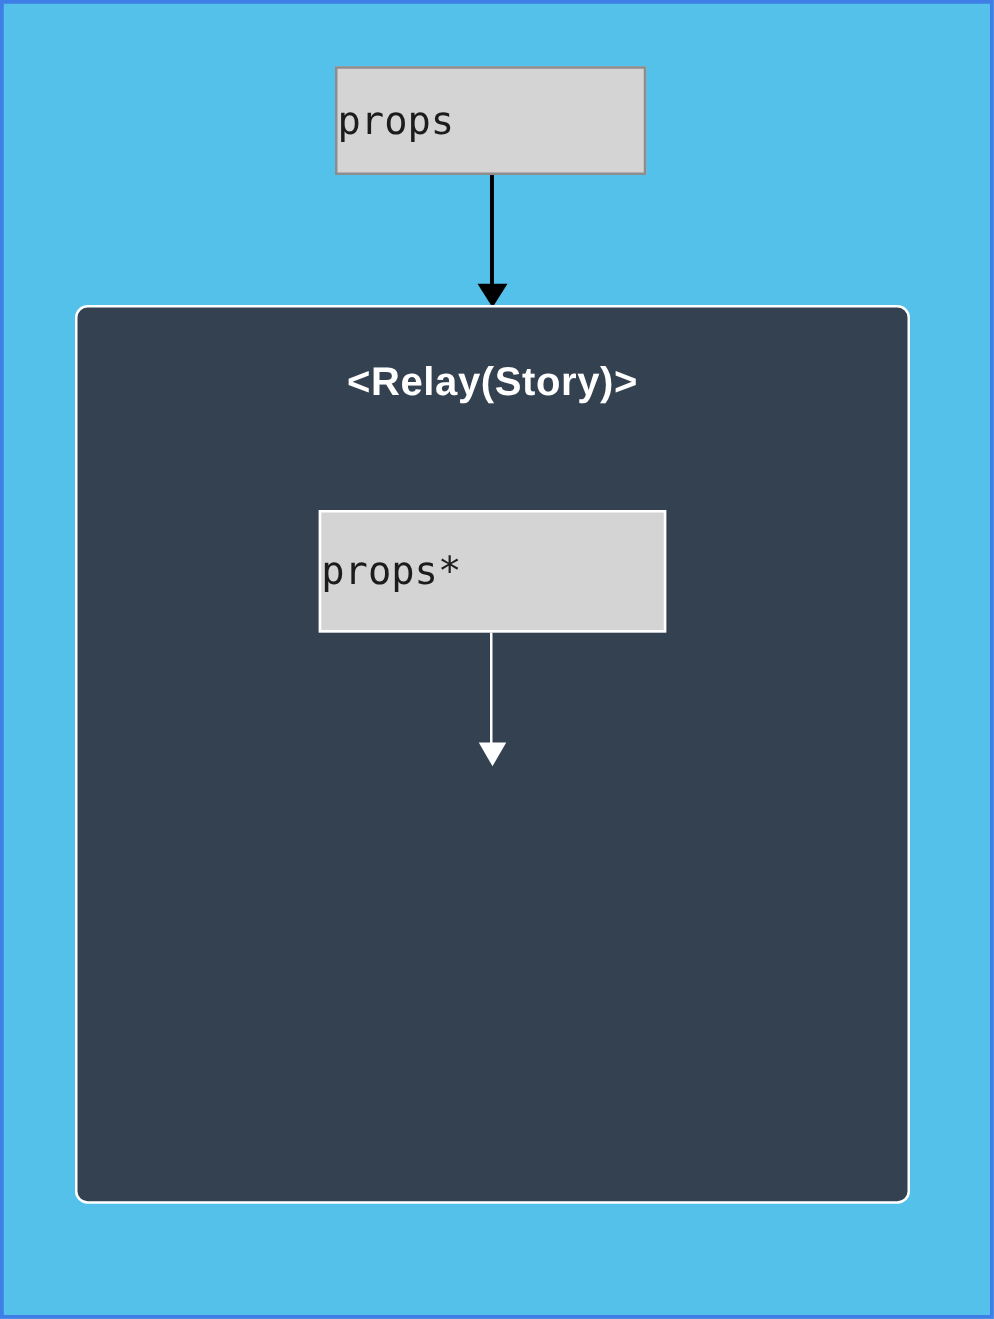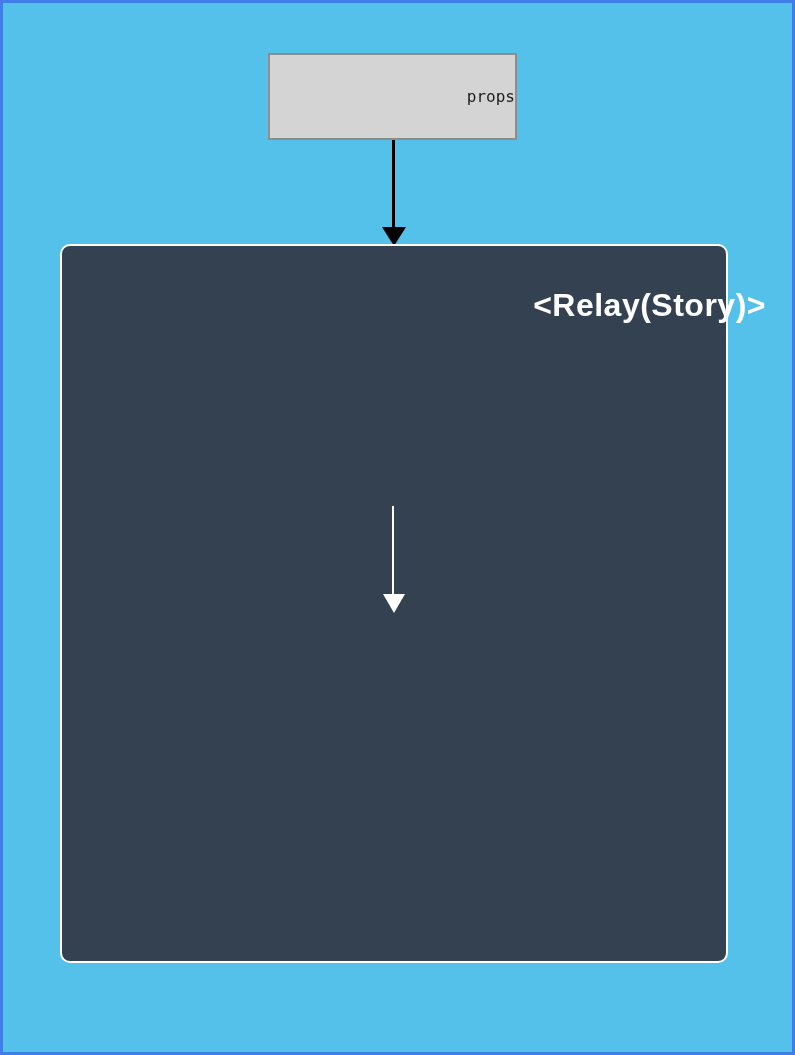--- a/index.html
+++ b/index.html
@@ -13,23 +13,23 @@
     overflow: hidden;
     font-family: "Liberation Sans", sans-serif;
   }
 
   .gray-box {
     position: absolute;
     box-sizing: border-box;
     background: #d4d4d4;
     display: flex;
     align-items: center;
-    justify-content: flex-end;
+    justify-content: flex-start;
     font-family: "DejaVu Sans Mono", monospace;
-    font-size: 16px;
+    font-size: 31px;
     color: #1c1c1c;
   }
 
   #outer-props-box {
     left: 265px;
     top: 50px;
     width: 249px;
     height: 87px;
     border: 2px solid #8d8d8d;
   }
@@ -64,26 +64,25 @@
     background: #344151;
     border: 2px solid #ffffff;
     border-radius: 10px;
   }
 
   #relay-title {
     position: absolute;
     left: 0;
     top: 41px;
     width: 100%;
-    text-align: right;
+    text-align: center;
     color: #ffffff;
     font-size: 32px;
     font-weight: bold;
     letter-spacing: 0.5px;
-    padding-left: 40px;
   }
 
   #inner-props-box {
     left: 193px;
     top: 162px;
     width: 278px;
     height: 98px;
     border: 2px solid #ffffff;
   }
 
@@ -133,20 +132,23 @@
     <span>props</span>
   </div>
 
   <div id="black-arrow-line"></div>
   <div id="black-arrow-head"></div>
 
   <div id="relay-container">
 
     <div id="relay-title">&lt;Relay(Story)&gt;</div>
 
+    <div id="inner-props-box" class="gray-box">
+      <span>props*</span>
+    </div>
 
     <div id="white-arrow-line"></div>
     <div id="white-arrow-head"></div>
 
 
   </div>
 
 </div>
 
 </body></html>

